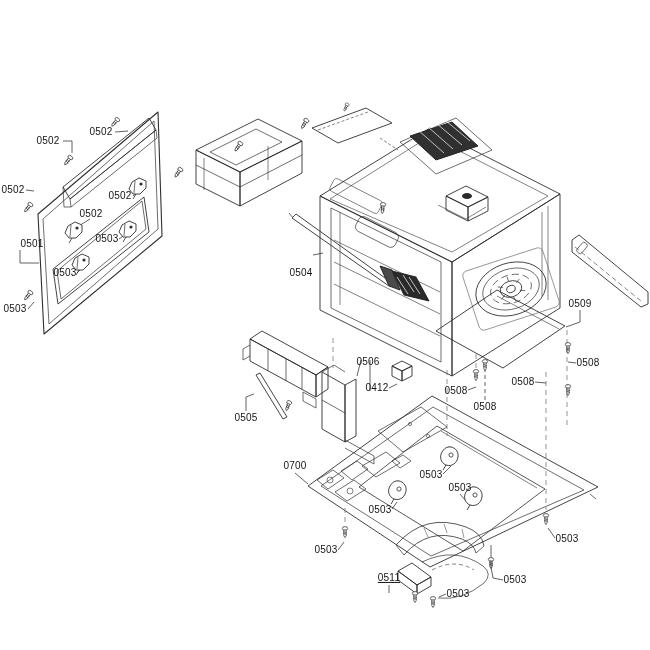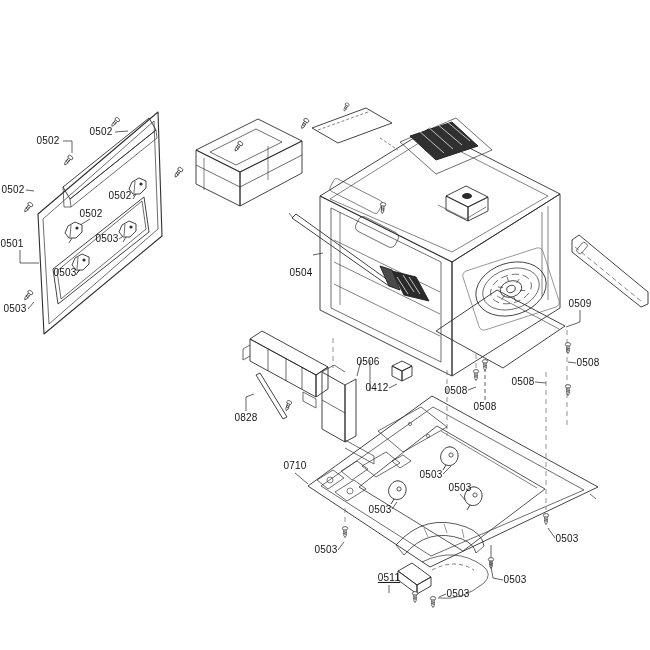--- a/index.html
+++ b/index.html
@@ -261,34 +261,34 @@
         <use href="#hinge-glyph" transform="translate(81 262)"></use>
       </g>
 </svg>
 
 <div id="labels">
       <div class="part-label" style="left: 48px; top: 141px; color: rgb(20, 20, 20);">0502</div>
       <div class="part-label" style="left: 101px; top: 132px; color: rgb(20, 20, 20);">0502</div>
       <div class="part-label" style="left: 13px; top: 190px; color: rgb(20, 20, 20);">0502</div>
       <div class="part-label" style="left: 120px; top: 196px; color: rgb(20, 20, 20);">0502</div>
       <div class="part-label" style="left: 91px; top: 214px; color: rgb(20, 20, 20);">0502</div>
-      <div class="part-label" style="left: 12px; top: 244px; color: rgb(20, 20, 20);">0501</div>
+      <div class="part-label" style="left: 32px; top: 244px; color: rgb(20, 20, 20);">0501</div>
       <div class="part-label" style="left: 107px; top: 239px; color: rgb(20, 20, 20);">0503</div>
       <div class="part-label" style="left: 65px; top: 273px; color: rgb(20, 20, 20);">0503</div>
       <div class="part-label" style="left: 15px; top: 309px; color: rgb(20, 20, 20);">0503</div>
       <div class="part-label" style="left: 301px; top: 273px; color: rgb(20, 20, 20);">0504</div>
-      <div class="part-label" style="left: 246px; top: 418px; color: rgb(20, 20, 20);">0828</div>
+      <div class="part-label" style="left: 246px; top: 418px; color: rgb(20, 20, 20);">0505</div>
       <div class="part-label" style="left: 368px; top: 338px; color: rgb(20, 20, 20); margin-top: 24px;">0506</div>
       <div class="part-label" style="left: 377px; top: 388px; color: rgb(20, 20, 20);">0412</div>
       <div class="part-label" style="left: 456px; top: 391px; color: rgb(20, 20, 20);">0508</div>
       <div class="part-label" style="left: 485px; top: 407px; color: rgb(20, 20, 20);">0508</div>
       <div class="part-label" style="left: 523px; top: 382px; color: rgb(20, 20, 20);">0508</div>
       <div class="part-label" style="left: 588px; top: 363px; color: rgb(20, 20, 20);">0508</div>
       <div class="part-label" style="left: 580px; top: 304px; color: rgb(20, 20, 20);">0509</div>
-      <div class="part-label" style="left: 295px; top: 466px; color: rgb(20, 20, 20);">0710</div>
+      <div class="part-label" style="left: 295px; top: 466px; color: rgb(20, 20, 20);">0700</div>
       <div class="part-label" style="left: 431px; top: 475px; color: rgb(20, 20, 20);">0503</div>
       <div class="part-label" style="left: 460px; top: 488px; color: rgb(20, 20, 20);">0503</div>
       <div class="part-label" style="left: 380px; top: 510px; color: rgb(20, 20, 20);">0503</div>
       <div class="part-label" style="left: 326px; top: 550px; color: rgb(20, 20, 20);">0503</div>
       <div class="part-label" style="left: 567px; top: 539px; color: rgb(20, 20, 20);">0503</div>
       <div class="part-label" style="left: 515px; top: 580px; color: rgb(20, 20, 20);">0503</div>
       <div class="part-label" style="left: 389px; top: 578px; color: rgb(20, 20, 20); text-decoration: underline;">0511</div>
       <div class="part-label" style="left: 458px; top: 594px; color: rgb(20, 20, 20);">0503</div>
     </div>
 </div>

